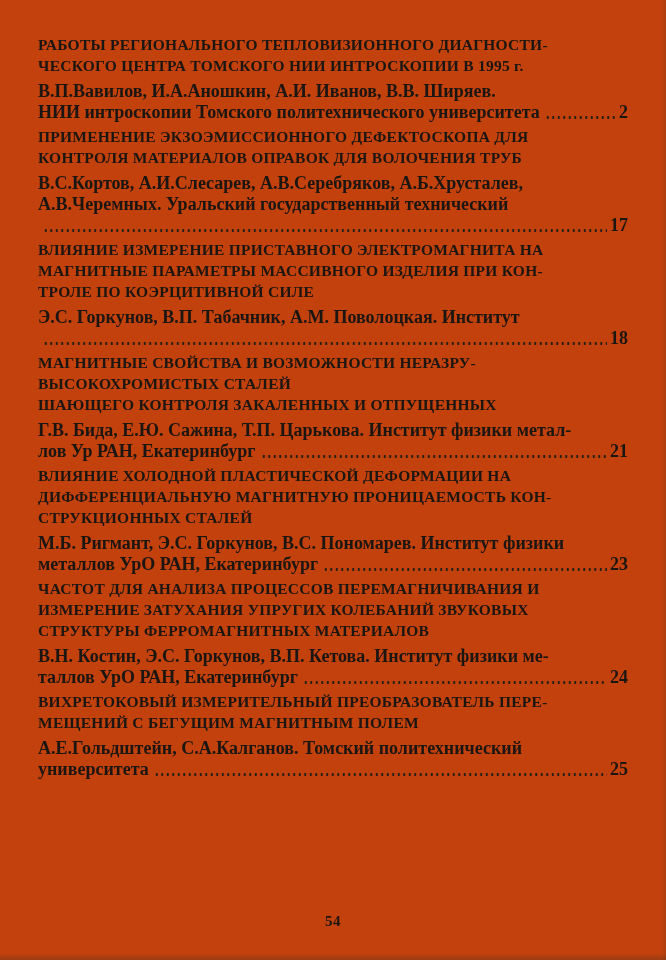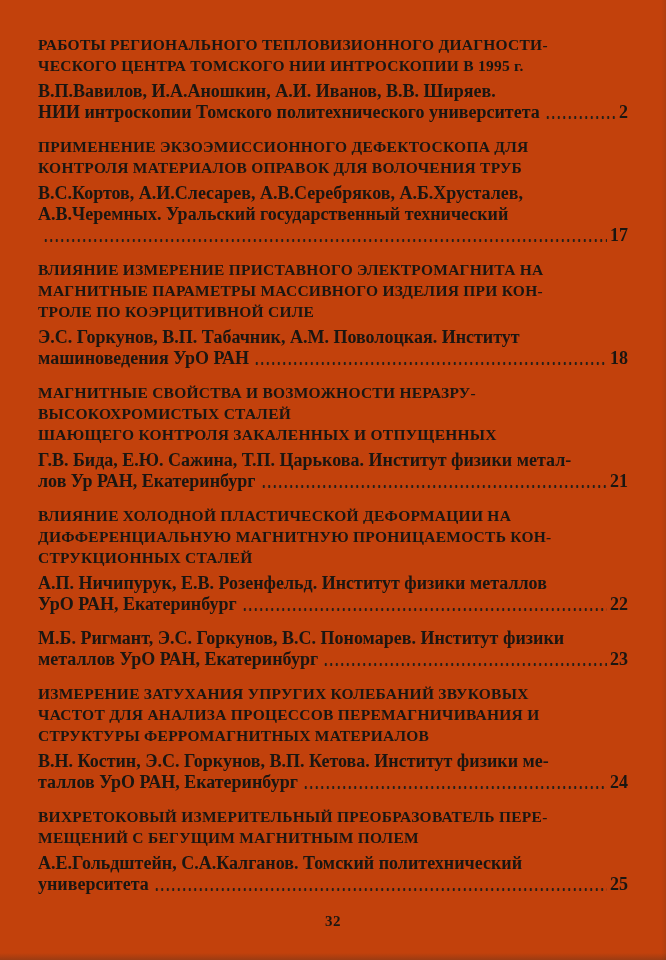--- a/index.html
+++ b/index.html
@@ -7,21 +7,21 @@
     position:relative;
     width:666px;height:960px;
     background:#c2410c;
     box-sizing:border-box;
     padding:34px 38px 0 38px;
     font-family:"Liberation Serif","DejaVu Serif",serif;
     font-weight:bold;
     color:#1b1611;
     overflow:hidden;
   }
-  .entry{margin-top:13px;}
+  .entry{margin-top:3px;}
   .entry:first-child{margin-top:0;}
   .title{font-size:15.5px;line-height:21px;letter-spacing:0.25px;}
   .authors{font-size:18px;line-height:21px;margin-top:5px;}
   .line{white-space:nowrap;overflow:hidden;}
   .lastline{display:flex;align-items:baseline;}
   .lasttext{white-space:nowrap;}
   .leader{
     flex:1;min-width:18px;height:5px;
     align-self:flex-end;
     margin:0 3px 3px 5px;
@@ -81,21 +81,20 @@
       </div>
       <div class="entry">
         <div class="title">
           <div class="line">ВЛИЯНИЕ ИЗМЕРЕНИЕ ПРИСТАВНОГО ЭЛЕКТРОМАГНИТА НА</div>
           <div class="line">МАГНИТНЫЕ ПАРАМЕТРЫ МАССИВНОГО ИЗДЕЛИЯ ПРИ КОН-</div>
           <div class="line">ТРОЛЕ ПО КОЭРЦИТИВНОЙ СИЛЕ</div>
         </div>
         <div class="authors">
           <div class="line">Э.С. Горкунов, В.П. Табачник, А.М. Поволоцкая. Институт</div>
           <div class="lastline">
-            <span class="lasttext">машиноведения УрО РАН</span>
             <span class="leader"></span>
             <span class="pageref">18</span>
           </div>
         </div>
       </div>
       <div class="entry">
         <div class="title">
           <div class="line">МАГНИТНЫЕ СВОЙСТВА И ВОЗМОЖНОСТИ НЕРАЗРУ-</div>
           <div class="line">ВЫСОКОХРОМИСТЫХ СТАЛЕЙ</div>
           <div class="line">ШАЮЩЕГО КОНТРОЛЯ ЗАКАЛЕННЫХ И ОТПУЩЕННЫХ</div>
@@ -108,43 +107,35 @@
             <span class="pageref">21</span>
           </div>
         </div>
       </div>
       <div class="entry">
         <div class="title">
           <div class="line">ВЛИЯНИЕ ХОЛОДНОЙ ПЛАСТИЧЕСКОЙ ДЕФОРМАЦИИ  НА</div>
           <div class="line">ДИФФЕРЕНЦИАЛЬНУЮ МАГНИТНУЮ ПРОНИЦАЕМОСТЬ КОН-</div>
           <div class="line">СТРУКЦИОННЫХ СТАЛЕЙ</div>
         </div>
-        <div class="authors">
-          <div class="line">А.П. Ничипурук, Е.В. Розенфельд. Институт физики металлов</div>
-          <div class="lastline">
-            <span class="lasttext">УрО РАН, Екатеринбург</span>
-            <span class="leader"></span>
-            <span class="pageref">22</span>
-          </div>
-        </div>
       </div>
       <div class="entry">
         <div class="authors">
           <div class="line">М.Б. Ригмант, Э.С. Горкунов, В.С. Пономарев. Институт физики</div>
           <div class="lastline">
             <span class="lasttext">металлов УрО РАН, Екатеринбург</span>
             <span class="leader"></span>
             <span class="pageref">23</span>
           </div>
         </div>
       </div>
       <div class="entry">
         <div class="title">
+          <div class="line">ЧАСТОТ ДЛЯ АНАЛИЗА ПРОЦЕССОВ ПЕРЕМАГНИЧИВАНИЯ И</div>
           <div class="line">ИЗМЕРЕНИЕ ЗАТУХАНИЯ УПРУГИХ КОЛЕБАНИЙ ЗВУКОВЫХ</div>
-          <div class="line">ЧАСТОТ ДЛЯ АНАЛИЗА ПРОЦЕССОВ ПЕРЕМАГНИЧИВАНИЯ И</div>
           <div class="line">СТРУКТУРЫ ФЕРРОМАГНИТНЫХ МАТЕРИАЛОВ</div>
         </div>
         <div class="authors">
           <div class="line">В.Н. Костин, Э.С. Горкунов, В.П. Кетова. Институт физики ме-</div>
           <div class="lastline">
             <span class="lasttext">таллов УрО РАН, Екатеринбург</span>
             <span class="leader"></span>
             <span class="pageref">24</span>
           </div>
         </div>
@@ -157,16 +148,16 @@
         <div class="authors">
           <div class="line">А.Е.Гольдштейн, С.А.Калганов. Томский политехнический</div>
           <div class="lastline">
             <span class="lasttext">университета</span>
             <span class="leader"></span>
             <span class="pageref">25</span>
           </div>
         </div>
       </div>
     </div>
-  <div class="footer">32</div>
+  <div class="footer">54</div>
   <div class="scan-shadow-bottom"></div>
   <div class="scan-shadow-right"></div>
 </div>
 
 </body></html>

